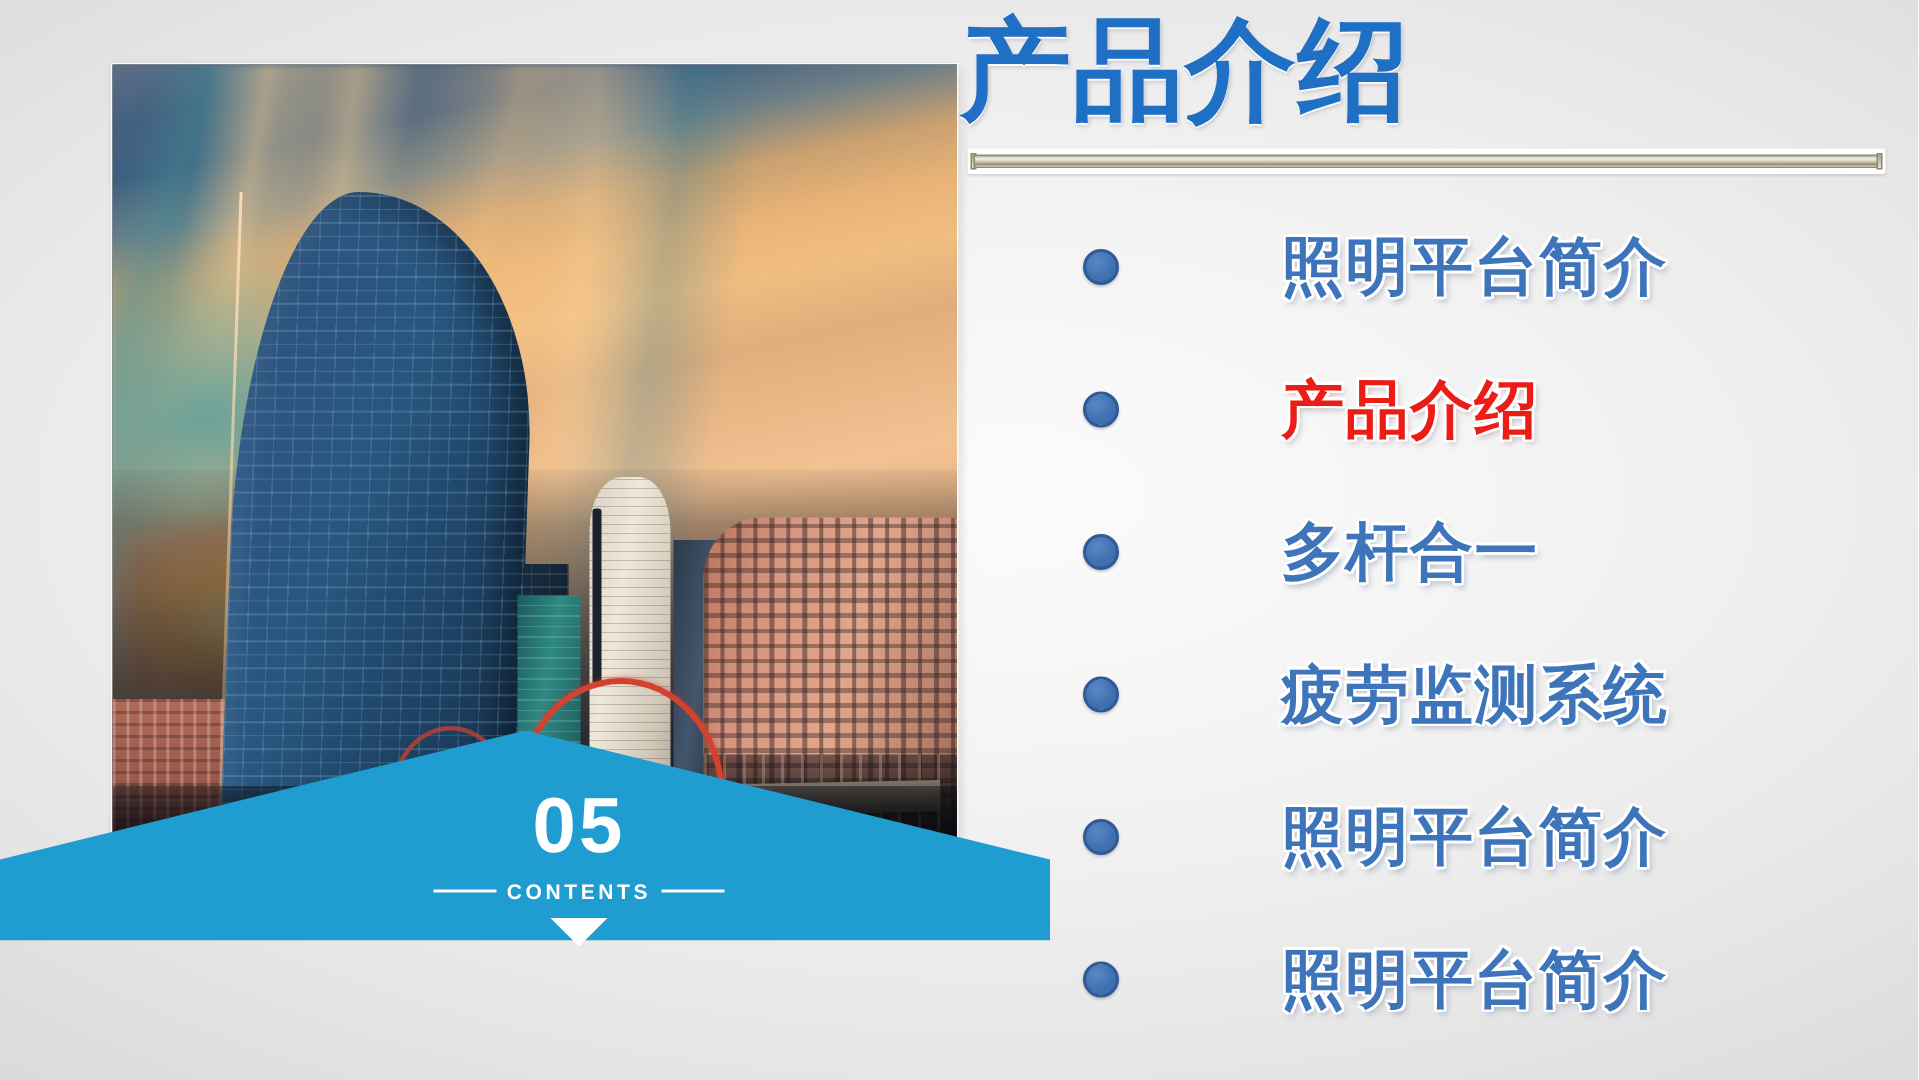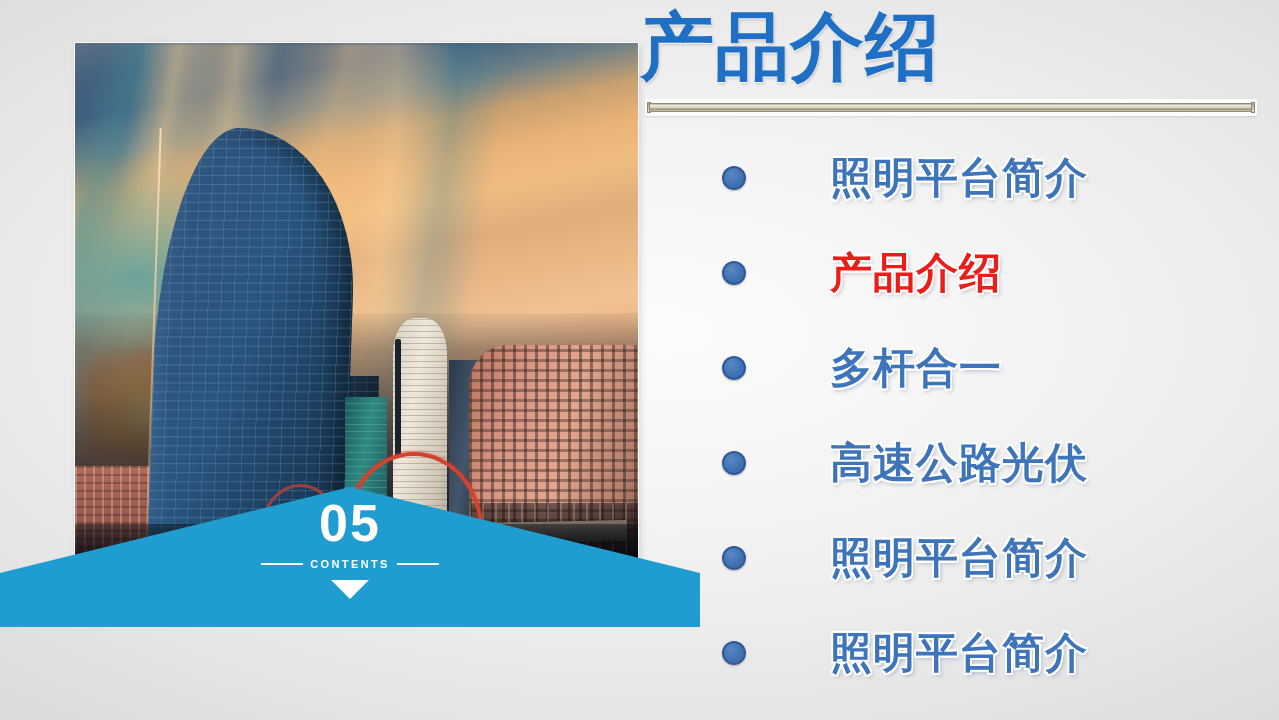--- a/index.html
+++ b/index.html
@@ -264,42 +264,43 @@
     top: 487px;
     width: 700px;
     height: 140px;
     z-index: 4;
     pointer-events: none;
   }
   .diamond-svg { display: block; width: 100%; height: 100%; }
 
   #banner-text {
     position: absolute;
-    left: 0px; top: 487px; width: 700px; height: 150px;
+    left: 0px; top: 515px; width: 700px; height: 150px;
     z-index: 6;
     display: flex; flex-direction: column; align-items: center;
     pointer-events: none;
+    padding-left: 36px;
   }
   #num-05 {
     margin-top: 10px;
     color: #ffffff;
     font-size: 52px;
     font-weight: 700;
     letter-spacing: 2px;
     line-height: 1;
     font-family: "Liberation Sans", sans-serif;
   }
   #contents-row {
     margin-top: 9px;
     display: flex; align-items: center; gap: 7px;
   }
   .c-line { width: 42px; height: 2px; background: #ffffff; }
   #contents-word {
     color: #ffffff;
-    font-size: 11px;
+    font-size: 14px;
     font-weight: 700;
     letter-spacing: 2.4px;
     font-family: "Liberation Sans", sans-serif;
   }
   #caret {
     margin-top: 10px;
     width: 0; height: 0;
     border-left: 19px solid transparent;
     border-right: 19px solid transparent;
     border-top: 19px solid #ffffff;
@@ -364,21 +365,21 @@
     flex: 0 0 auto;
     width: 24px; height: 24px;
     border-radius: 50%;
     background: radial-gradient(circle at 36% 32%, #5b88c4 0%, #4173b4 52%, #3a66a4 100%);
     border: 2px solid #2f5a97;
     box-sizing: border-box;
     box-shadow: 0 1px 2px rgba(0,0,0,0.25);
     margin-left: 22px;
   }
   .bullet-label {
-    margin-left: 84px;
+    margin-left: 108px;
     font-size: 42px;
     font-weight: 700;
     letter-spacing: 1px;
     white-space: nowrap;
     font-family: "Liberation Sans", sans-serif;
     line-height: 1;
   }
   .lbl-blue {
     color: #3e74ba;
     text-shadow:
@@ -467,21 +468,21 @@
       <span class="bullet-label lbl-red" style="color: rgb(236, 28, 23);">产品介绍</span>
     </div>
 
     <div class="bullet-row">
       <span class="bullet-dot"></span>
       <span class="bullet-label lbl-blue" style="color: rgb(62, 116, 186);">多杆合一</span>
     </div>
 
     <div class="bullet-row">
       <span class="bullet-dot"></span>
-      <span class="bullet-label lbl-blue" style="color: rgb(62, 116, 186);">高速公路光伏</span>
+      <span class="bullet-label lbl-blue" style="color: rgb(62, 116, 186);">疲劳监测系统</span>
     </div>
 
     <div class="bullet-row">
       <span class="bullet-dot"></span>
       <span class="bullet-label lbl-blue" style="color: rgb(62, 116, 186);">照明平台简介</span>
     </div>
 
     <div class="bullet-row">
       <span class="bullet-dot"></span>
       <span class="bullet-label lbl-blue" style="color: rgb(62, 116, 186);">照明平台简介</span>

